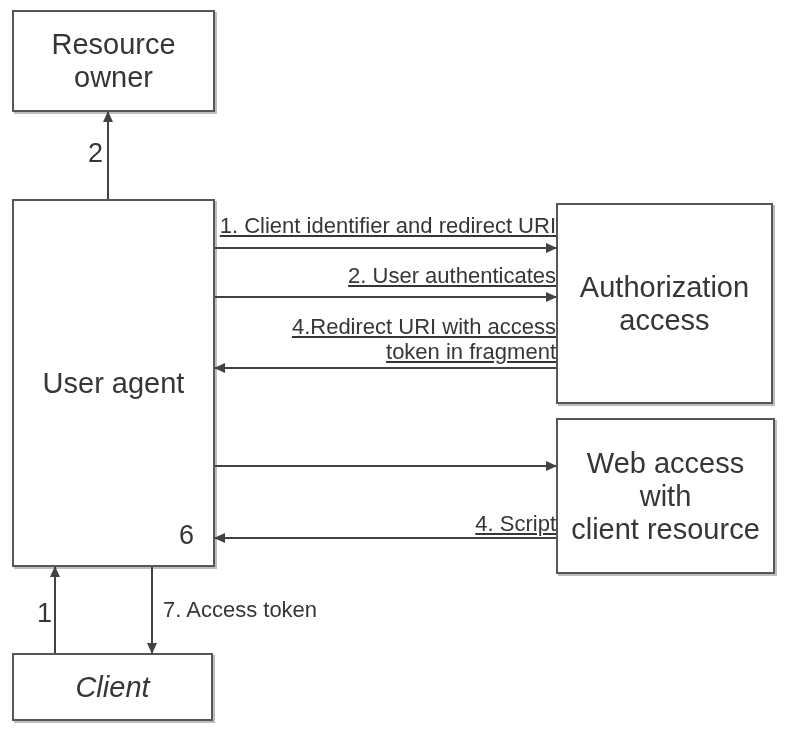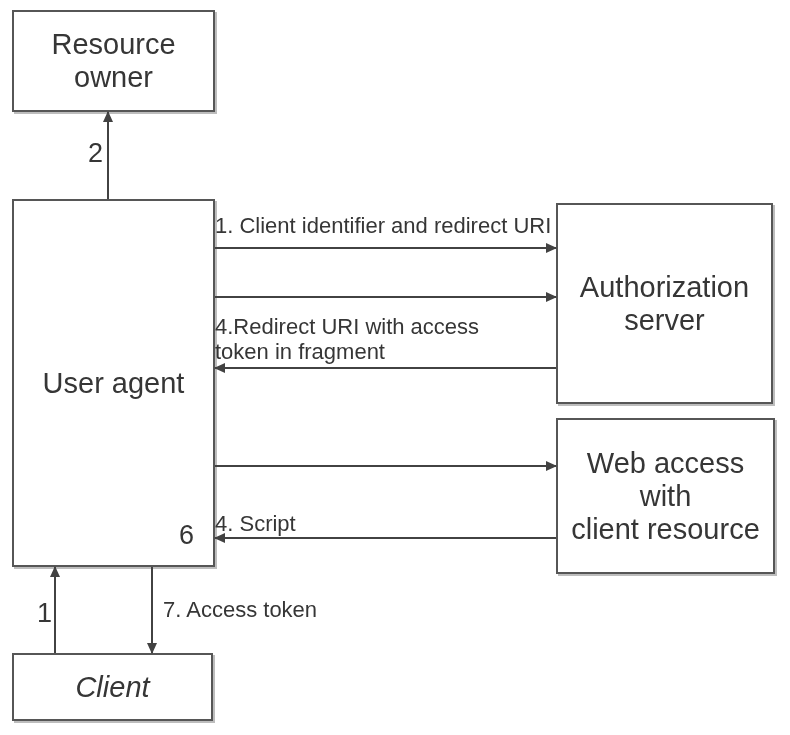--- a/index.html
+++ b/index.html
@@ -31,21 +31,21 @@
     line-height: 33px;
     text-align: center;
     white-space: pre-line;
   }
   .lbl {
     position: absolute;
     font-size: 22px;
     line-height: 25px;
     white-space: pre-line;
   }
-  .lbl.center { text-align: left; }
+  .lbl.center { text-align: right; text-decoration: underline; }
   .num {
     position: absolute;
     font-size: 27px;
     line-height: 30px;
   }
   .harrow {
     position: absolute;
     height: 2px;
     background: #424242;
   }
@@ -97,21 +97,21 @@
     <span class="label">Resource
 owner</span>
   </div>
 
   <div class="node" style="left:12px; top:199px; width:203px; height:368px;">
     <span class="label">User agent</span>
   </div>
 
   <div class="node" style="left:556px; top:203px; width:217px; height:201px;">
     <span class="label">Authorization
-server</span>
+access</span>
   </div>
 
   <div class="node" style="left:556px; top:418px; width:219px; height:156px;">
     <span class="label">Web access with
 client resource</span>
   </div>
 
   <div class="node" style="left:12px; top:653px; width:201px; height:68px;font-style:italic;">
     <span class="label">Client</span>
   </div>
@@ -136,20 +136,21 @@
     <div class="ah up"></div>
   </div>
   <div class="varrow" style="left:54px; top:567px; height:86px;">
     <div class="ah up"></div>
   </div>
   <div class="varrow" style="left:151px; top:567px; height:86px;">
     <div class="ah down"></div>
   </div>
 
   <div class="lbl center" style="left:215px; top:213px; width:341px;">1. Client identifier and redirect URI</div>
+  <div class="lbl center" style="left:215px; top:263px; width:341px;">2. User authenticates</div>
   <div class="lbl center" style="left:215px; top:314px; width:341px;">4.Redirect URI with access
 token in fragment</div>
   <div class="lbl center" style="left:215px; top:511px; width:341px;">4. Script</div>
   <div class="num" style="left:179px; top:520px;">6</div>
   <div class="lbl" style="left:163px; top:597px;">7. Access token</div>
   <div class="num" style="left:88px; top:138px;">2</div>
   <div class="num" style="left:37px; top:598px;">1</div>
 
 </div>
 

